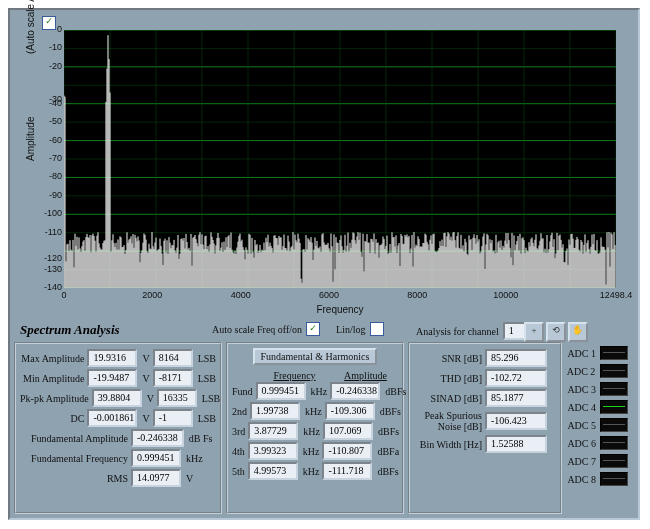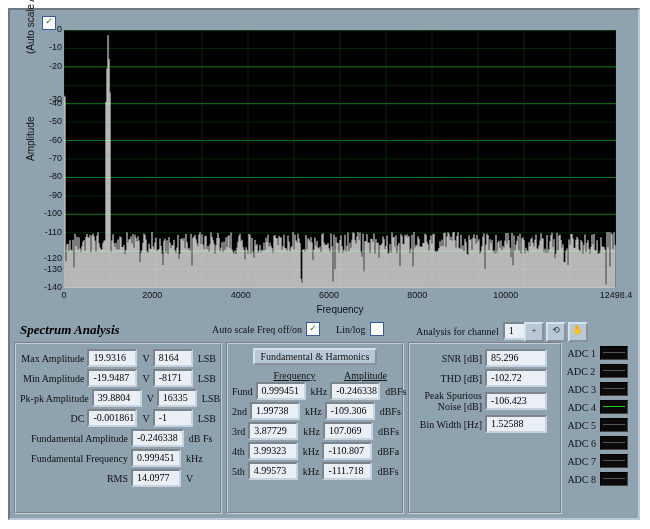--- a/index.html
+++ b/index.html
@@ -325,20 +325,24 @@
 
       <div class="grp col-c">
         <div class="frow">
             <span class="lbl">SNR [dB]</span>
             <span class="numbox wd">85.296</span>
           </div>
         <div class="frow">
             <span class="lbl">THD [dB]</span>
             <span class="numbox wd">-102.72</span>
           </div>
+        <div class="frow">
+            <span class="lbl">SINAD [dB]</span>
+            <span class="numbox wd">85.1877</span>
+          </div>
         <div class="frow" style="height:26px">
           <span class="lbl" style="line-height:11px">
             <span>Peak Spurious</span><br><span>Noise [dB]</span>
           </span>
           <span class="numbox wd">-106.423</span>
         </div>
         <div class="frow">
             <span class="lbl">Bin Width [Hz]</span>
             <span class="numbox wd">1.52588</span>
           </div>

